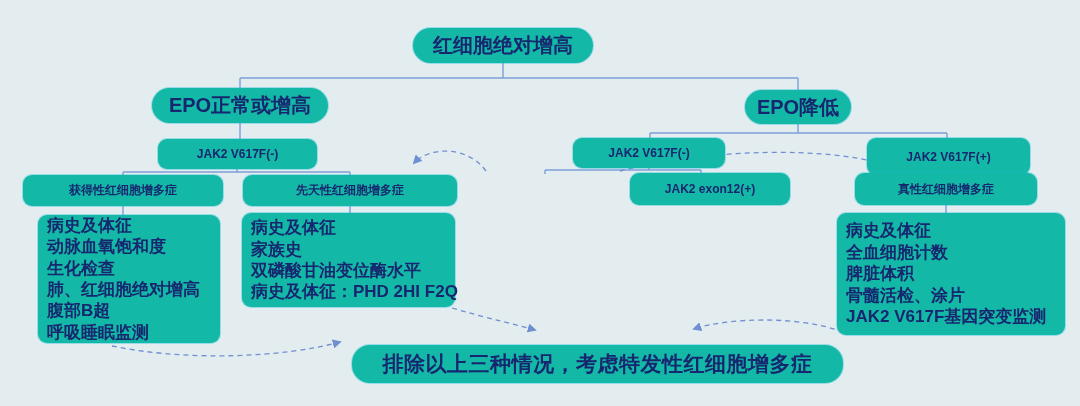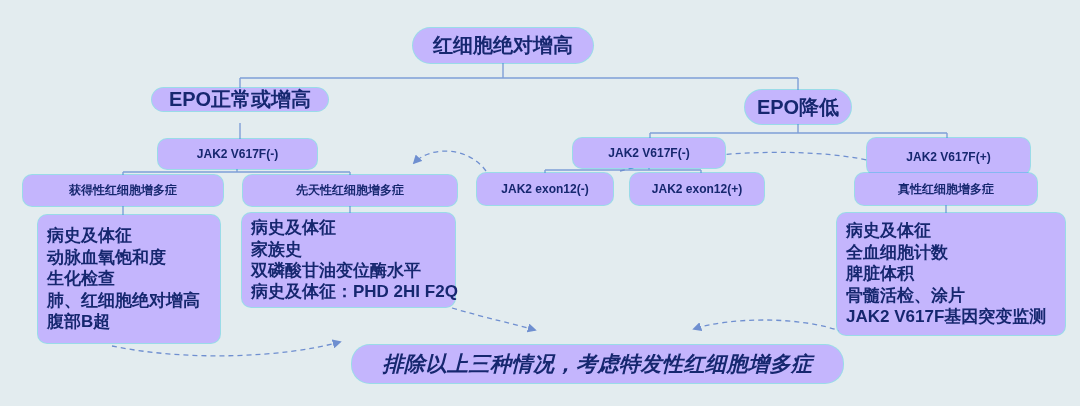--- a/index.html
+++ b/index.html
@@ -12,40 +12,40 @@
     width:1080px;height:406px;
     background:#e3ecef;
     overflow:hidden;
   }
   .connectors{
     position:absolute;left:0;top:0;width:1080px;height:406px;
     z-index:0;
   }
   .node{
     position:absolute;
-    background:#c4b5fd;
+    background:#14b8a6;
     color:#16276f;
     font-weight:bold;
     display:flex;align-items:center;justify-content:center;
     text-align:center;
     z-index:1;
     box-sizing:border-box;
     white-space:nowrap;
     box-shadow:0 0 0 1px rgba(18,190,220,.35);
   }
   .pill{border-radius:18px;font-size:20px;}
   .rect{border-radius:9px;font-size:12px;}
   .list{
     border-radius:9px;
     flex-direction:column;align-items:flex-start;justify-content:center;
     text-align:left;
     font-size:17px;line-height:21.4px;
     padding:0 9px;
   }
-  .conclusion{font-size:21px;letter-spacing:.5px;font-style:italic;}
+  .conclusion{font-size:21px;letter-spacing:.5px;}
 </style>
 </head>
 <body>
 
 <div class="canvas">
 
   <svg class="connectors" viewBox="0 0 1080 406" xmlns="http://www.w3.org/2000/svg">
     <defs>
       <marker id="arr" viewBox="0 0 10 10" refX="8" refY="5" markerWidth="7" markerHeight="7" orient="auto-start-reverse">
         <path d="M0,0 L10,5 L0,10 z" fill="#6f8fd0"></path>
@@ -64,39 +64,39 @@
       <path d="M486,171 C468,146 430,146 414,163" marker-end="url(#arr)"></path>
       <path d="M620,171 C710,148 828,147 882,164" marker-end="url(#arr)"></path>
       <path d="M112,346 C190,362 285,357 340,342" marker-end="url(#arr)"></path>
       <path d="M452,308 C486,318 518,325 535,330" marker-end="url(#arr)"></path>
       <path d="M843,332 C798,315 726,318 694,329" marker-end="url(#arr)"></path>
     </g>
   </svg>
 
   <div class="node pill" style="left:413px;top:28px;width:180px;height:35px">红细胞绝对增高</div>
 
-  <div class="node pill" style="left:152px;top:88px;width:176px;height:23px">EPO正常或增高</div>
+  <div class="node pill" style="left:152px;top:88px;width:176px;height:35px">EPO正常或增高</div>
   <div class="node pill" style="left:745px;top:90px;width:106px;height:34px">EPO降低</div>
 
   <div class="node rect" style="left:158px;top:139px;width:159px;height:30px">JAK2 V617F(-)</div>
   <div class="node rect" style="left:573px;top:138px;width:152px;height:30px">JAK2 V617F(-)</div>
   <div class="node rect" style="left:867px;top:138px;width:163px;height:37px">JAK2 V617F(+)</div>
 
   <div class="node rect" style="left:23px;top:175px;width:200px;height:31px">获得性红细胞增多症</div>
   <div class="node rect" style="left:243px;top:175px;width:214px;height:31px">先天性红细胞增多症</div>
-  <div class="node rect" style="left:477px;top:173px;width:136px;height:32px">JAK2 exon12(-)</div>
-  <div class="node rect" style="left:630px;top:173px;width:134px;height:32px">JAK2 exon12(+)</div>
+  <div class="node rect" style="left:630px;top:173px;width:160px;height:32px">JAK2 exon12(+)</div>
   <div class="node rect" style="left:855px;top:173px;width:182px;height:32px">真性红细胞增多症</div>
 
   <div class="node list" style="left:38px;top:215px;width:182px;height:128px">
     <div>病史及体征</div>
     <div>动脉血氧饱和度</div>
     <div>生化检查</div>
     <div>肺、红细胞绝对增高</div>
     <div>腹部B超</div>
+    <div>呼吸睡眠监测</div>
   </div>
 
   <div class="node list" style="left:242px;top:213px;width:213px;height:94px">
     <div>病史及体征</div>
     <div>家族史</div>
     <div>双磷酸甘油变位酶水平</div>
     <div>病史及体征：PHD 2HI F2Q</div>
   </div>
 
   <div class="node list" style="left:837px;top:213px;width:228px;height:122px">

